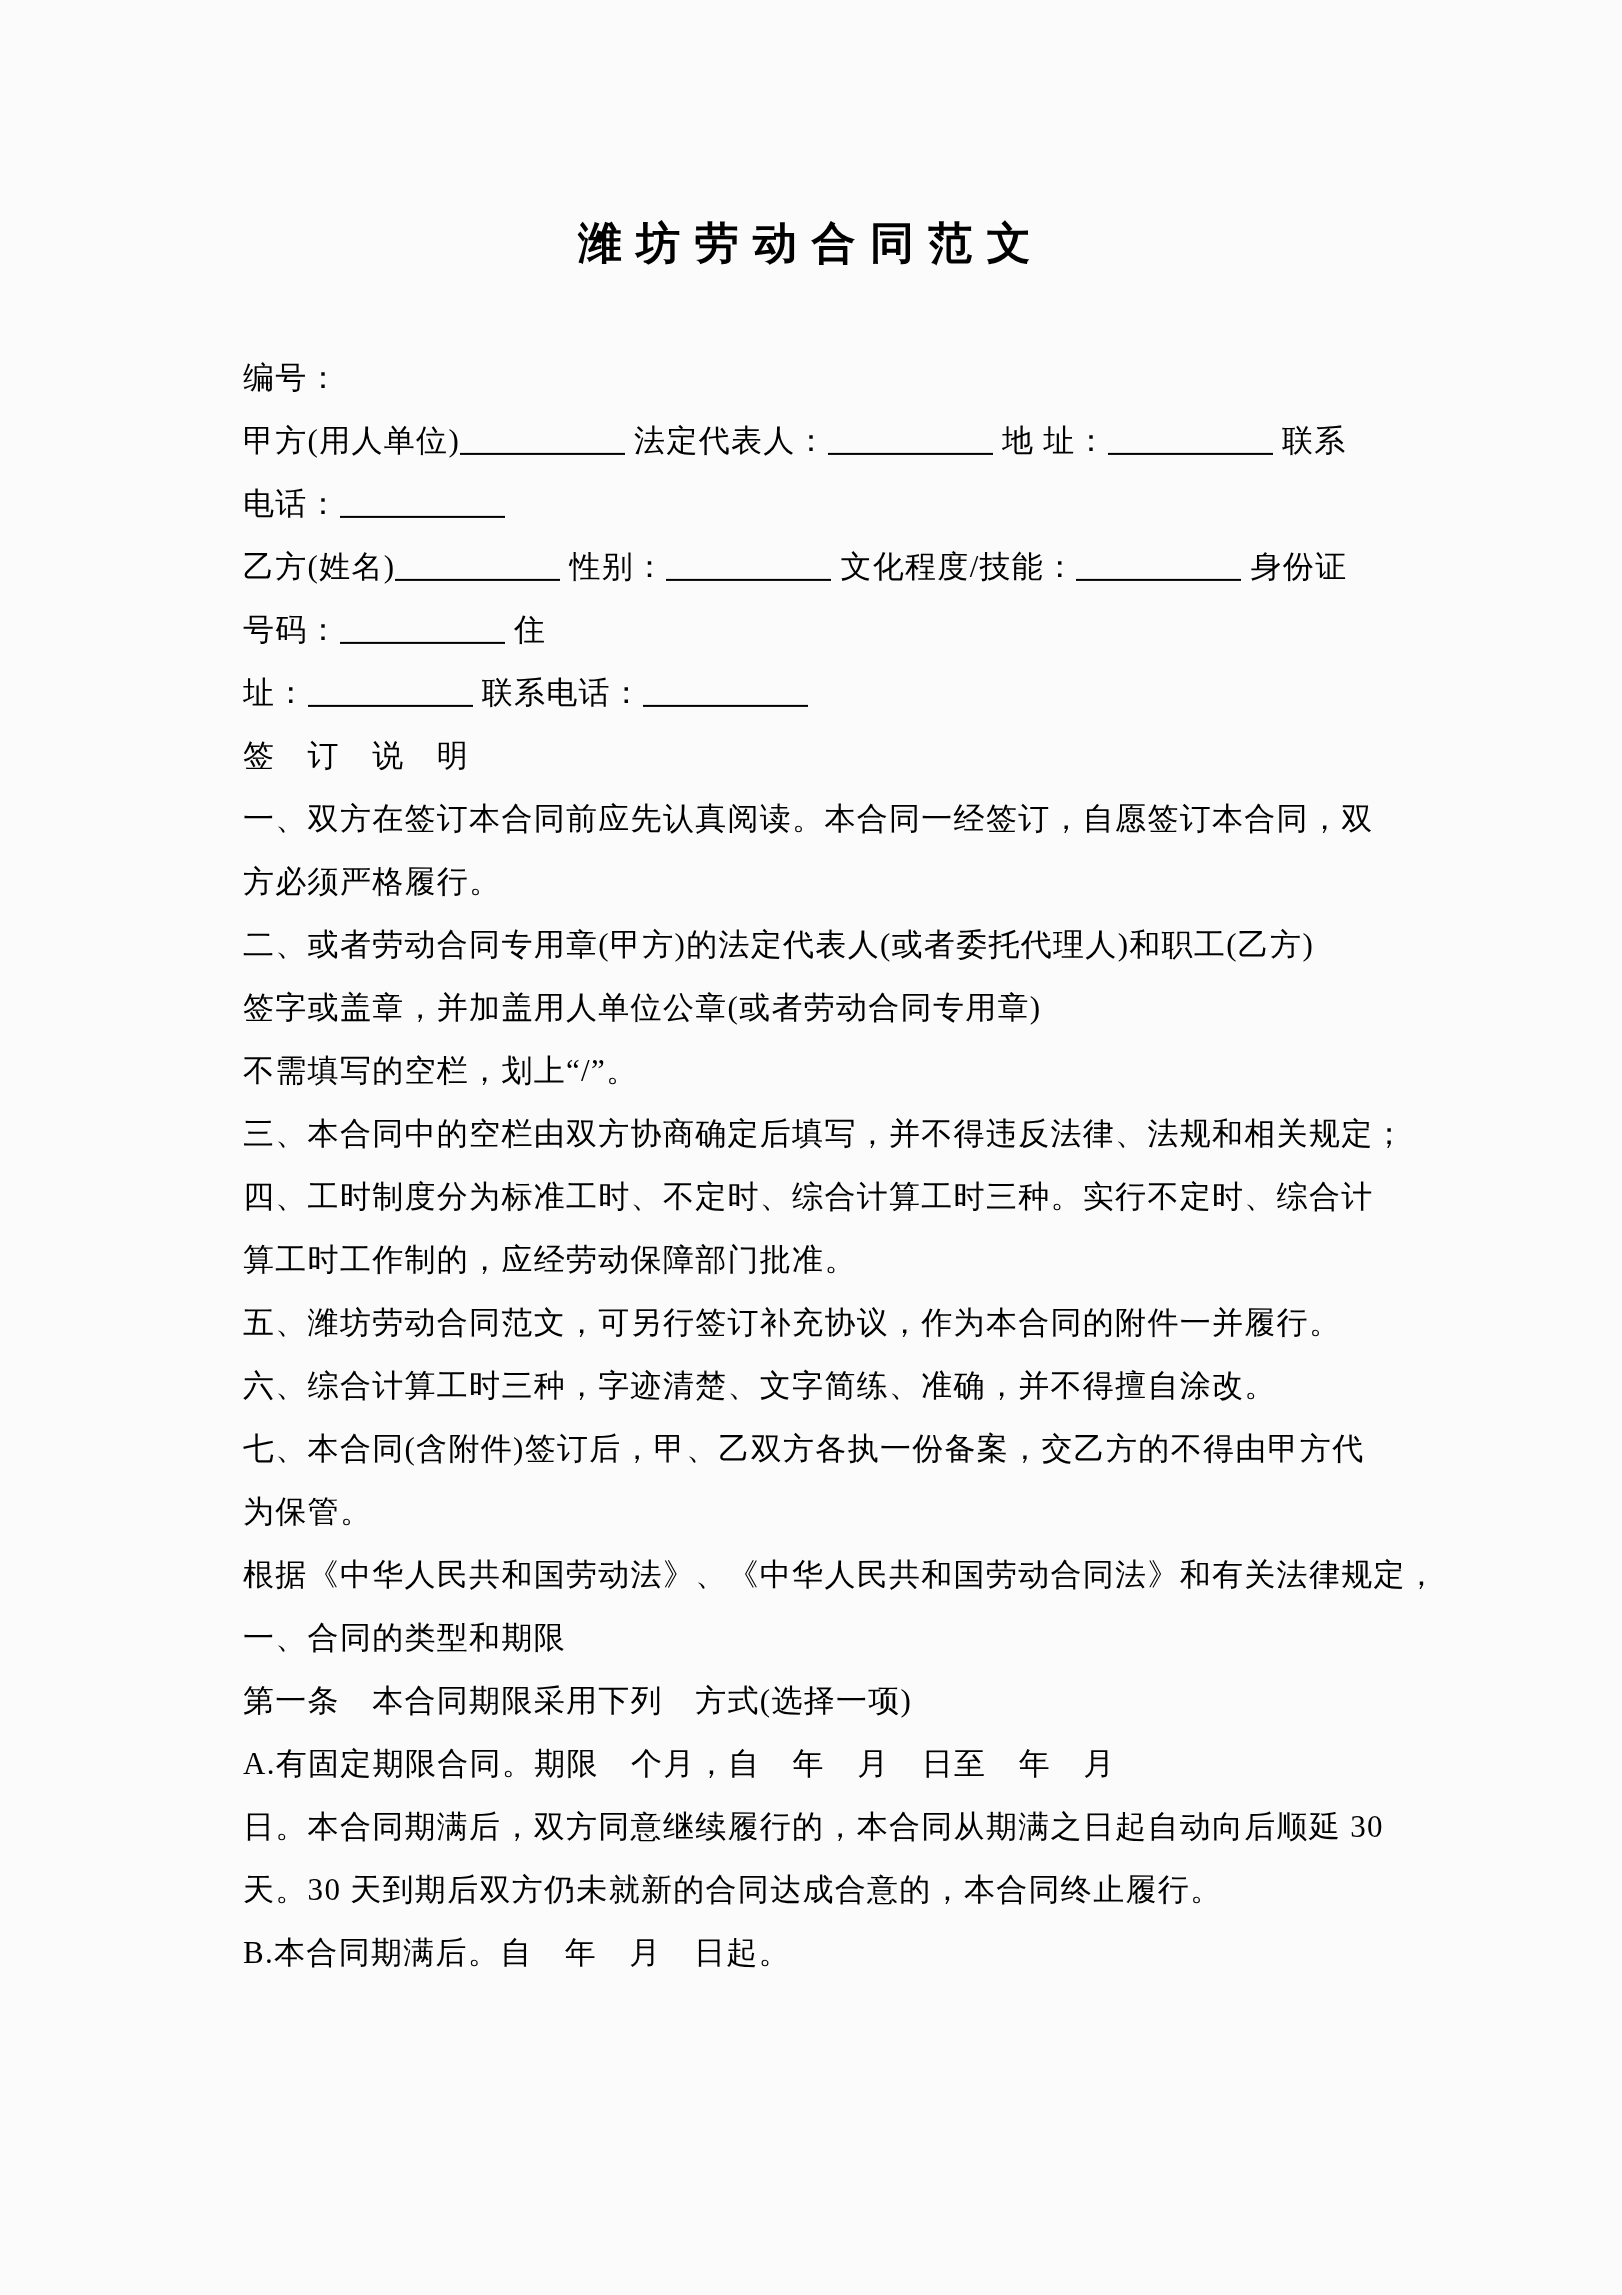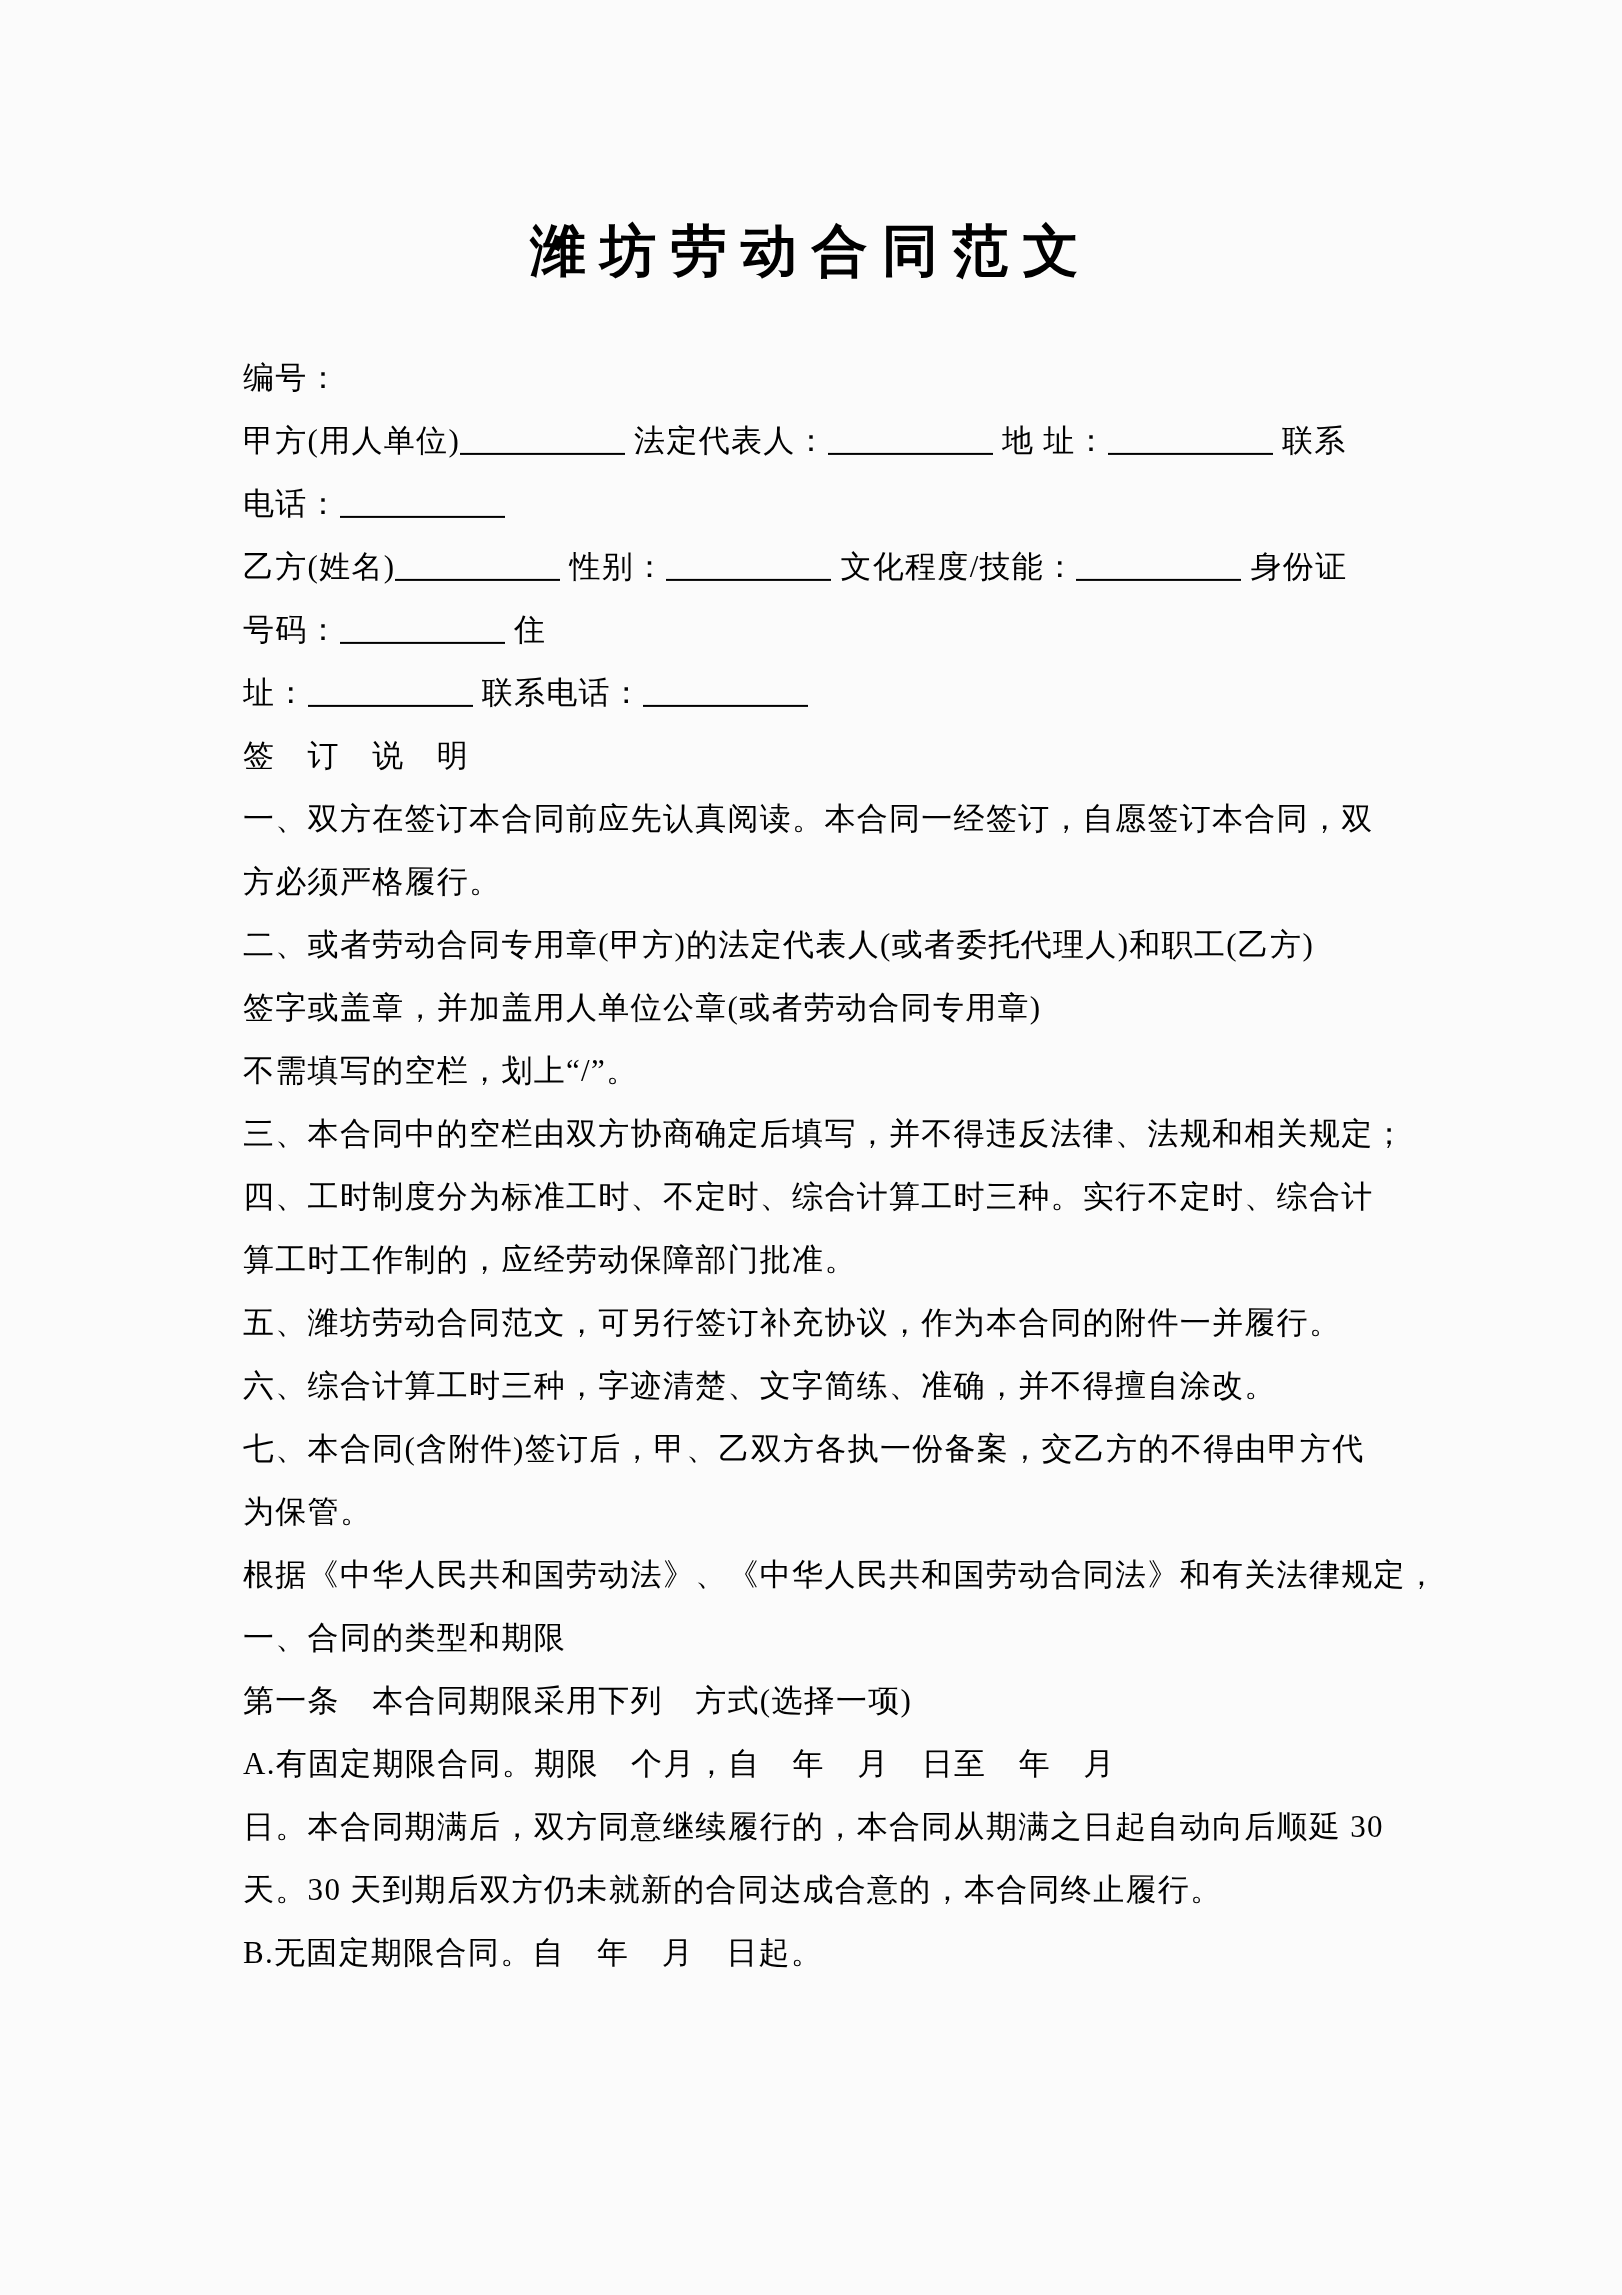--- a/index.html
+++ b/index.html
@@ -13,21 +13,21 @@
     font-family:"Liberation Serif","DejaVu Serif",serif;
     overflow:hidden;
   }
   .doc-title{
     position:absolute;
     top:216px;
     left:0;
     width:100%;
     margin:0;
     text-align:center;
-    font-size:56px;
+    font-size:44px;
     font-weight:bold;
     letter-spacing:14.4px;
     line-height:1.25;
     white-space:pre;
   }
   .doc-body{
     position:absolute;
     top:346px;
     left:243px;
     width:1157px;
@@ -71,16 +71,16 @@
       <div class="line">五、潍坊劳动合同范文，可另行签订补充协议，作为本合同的附件一并履行。</div>
       <div class="line">六、综合计算工时三种，字迹清楚、文字简练、准确，并不得擅自涂改。</div>
       <div class="line">七、本合同(含附件)签订后，甲、乙双方各执一份备案，交乙方的不得由甲方代</div>
       <div class="line">为保管。</div>
       <div class="line">根据《中华人民共和国劳动法》、《中华人民共和国劳动合同法》和有关法律规定，</div>
       <div class="line">一、合同的类型和期限</div>
       <div class="line">第一条　本合同期限采用下列　方式(选择一项)</div>
       <div class="line">A.有固定期限合同。期限　个月，自　年　月　日至　年　月</div>
       <div class="line">日。本合同期满后，双方同意继续履行的，本合同从期满之日起自动向后顺延 30</div>
       <div class="line">天。30 天到期后双方仍未就新的合同达成合意的，本合同终止履行。</div>
-      <div class="line">B.无固定期限合同。自　年　月　日起。</div>
+      <div class="line">B.本合同期满后。自　年　月　日起。</div>
     </div>
 </div>
 
 
 </body></html>

